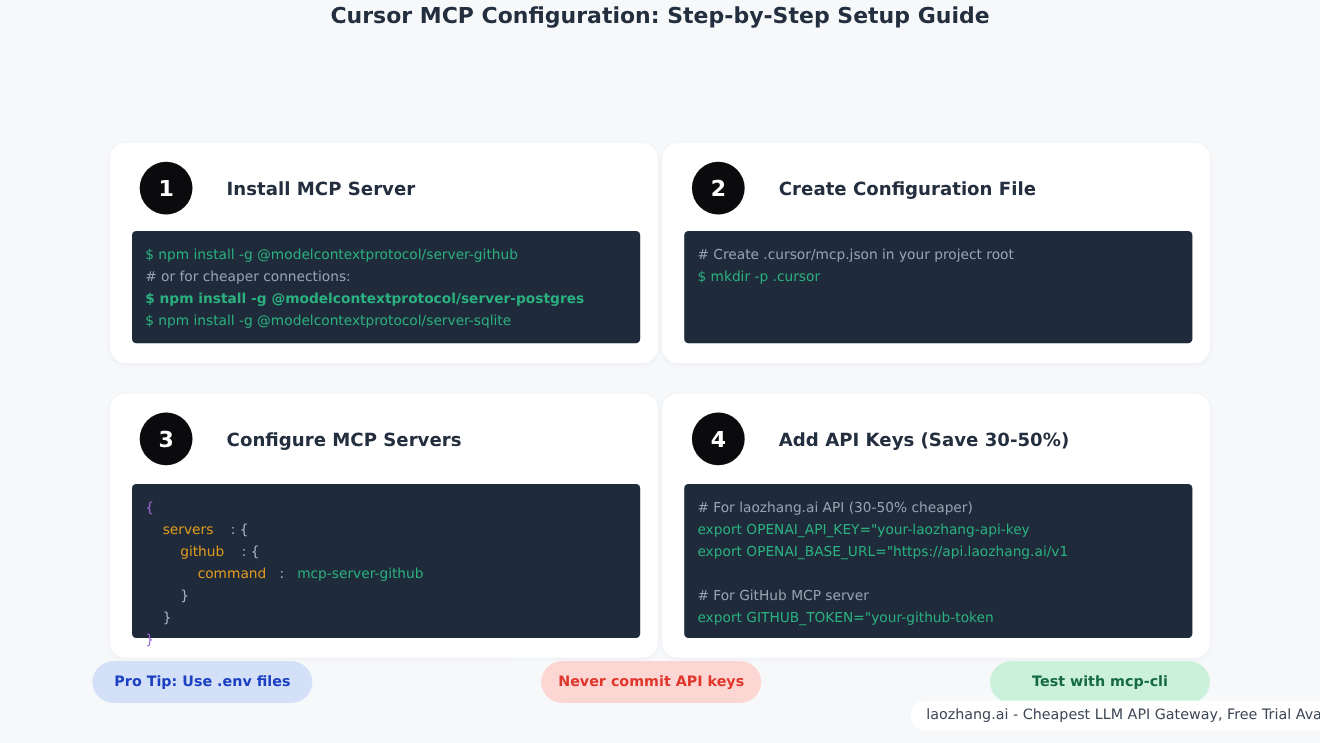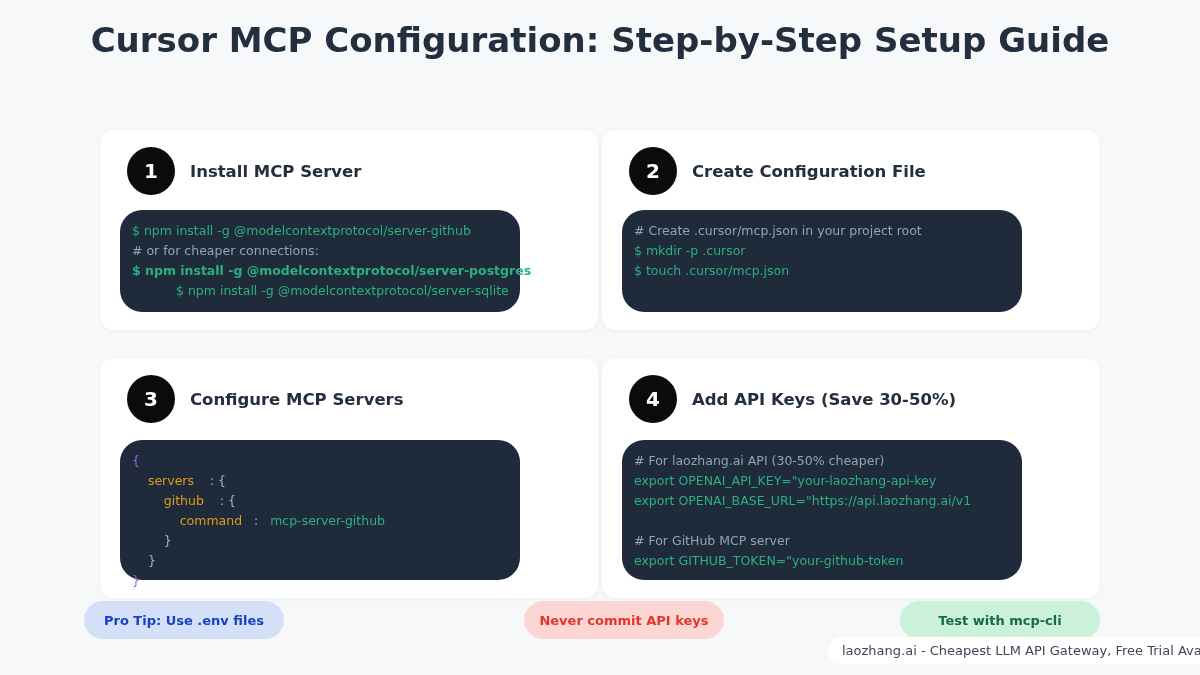--- a/index.html
+++ b/index.html
@@ -4,23 +4,23 @@
 <style>
   * { margin: 0; padding: 0; box-sizing: border-box; }
   html, body { width: 1200px; height: 675px; }
   body {
     position: relative;
     overflow: hidden;
     background: #f6f8fa;
     font-family: "DejaVu Sans", "Liberation Sans", sans-serif;
   }
   .page-title {
-    padding-top: 20px;
+    padding-top: 2px;
     text-align: center;
-    font-size: 34px;
+    font-size: 20px;
     font-weight: bold;
     color: #232e3e;
     letter-spacing: 0px;
   }
   .card {
     position: absolute;
     width: 498px;
     background: #ffffff;
     border-radius: 14px;
     box-shadow: 0 1px 4px rgba(30,40,60,0.05);
@@ -35,54 +35,54 @@
     width: 48px; height: 48px;
     border-radius: 50%;
     background: #0b0b0d;
     color: #ffffff;
     font-size: 20px;
     font-weight: bold;
     display: flex; align-items: center; justify-content: center;
   }
   .card-head {
     position: absolute;
-    left: 90px; top: 0;
+    left: 106px; top: 0;
     height: 82px;
     display: flex; align-items: center;
   }
   .card-title {
     font-size: 16.5px;
     font-weight: bold;
     color: #232e3e;
   }
   .code-block {
     position: absolute;
     left: 20px;
-    width: 400px;
+    width: 462px;
     background: #1f2a3a;
-    border-radius: 22px;
+    border-radius: 4px;
     padding: 11px 12px;
     font-family: "DejaVu Sans", "Liberation Sans", sans-serif;
     font-size: 12.5px;
     overflow: visible;
   }
   .code-row1 { top: 80px; height: 102px; }
   .code-row2 { top: 82px; height: 140px; }
   .code-line { white-space: pre; line-height: 20px; height: 20px; }
   .pill {
     position: absolute;
     top: 601px;
     width: 200px; height: 38px;
     border-radius: 19px;
     display: flex; align-items: center; justify-content: center;
     font-size: 13px;
     font-weight: bold;
   }
   .pill-1 { left: 84px; }
-  .pill-2 { left: 524px; text-align: right; }
+  .pill-2 { left: 492px; text-align: right; }
   .pill-3 { left: 900px; }
   .footer-strip {
     position: absolute;
     left: 828px; top: 637px;
     width: 420px; height: 27px;
     background: #ffffff;
     border-radius: 13px;
     display: flex; align-items: center;
     padding-left: 14px;
     font-size: 13px;
@@ -97,33 +97,32 @@
 
 <div class="card card-row1 card-col1">
   <div class="step-circle">1</div>
   <div class="card-head">
     <div class="card-title">Install MCP Server</div>
   </div>
   <div class="code-block code-row1">
       <div class="code-line"><span style="color: rgb(43, 176, 127);">$ npm install -g @modelcontextprotocol/server-github</span></div>
       <div class="code-line"><span style="color: rgb(151, 163, 177);"># or for cheaper connections:</span></div>
       <div class="code-line"><span style="color: rgb(43, 176, 127); font-weight: bold;">$ npm install -g @modelcontextprotocol/server-postgres</span></div>
-      <div class="code-line"><span style="color: rgb(43, 176, 127); margin-left: 44px;">$ npm install -g @modelcontextprotocol/server-sqlite</span></div>
+      <div class="code-line"><span style="color: rgb(43, 176, 127);">$ npm install -g @modelcontextprotocol/server-sqlite</span></div>
     </div>
 </div>
 
 <div class="card card-row1 card-col2">
   <div class="step-circle">2</div>
   <div class="card-head">
     <div class="card-title">Create Configuration File</div>
   </div>
   <div class="code-block code-row1">
       <div class="code-line"><span style="color: rgb(151, 163, 177);"># Create .cursor/mcp.json in your project root</span></div>
       <div class="code-line"><span style="color: rgb(43, 176, 127);">$ mkdir -p .cursor</span></div>
-      <div class="code-line"><span style="color: rgb(43, 176, 127);">$ touch .cursor/mcp.json</span></div>
     </div>
 </div>
 
 <div class="card card-row2 card-col1">
   <div class="step-circle">3</div>
   <div class="card-head">
     <div class="card-title">Configure MCP Servers</div>
   </div>
   <div class="code-block code-row2">
       <div class="code-line"><span style="color: rgb(154, 104, 214);">{</span></div>

